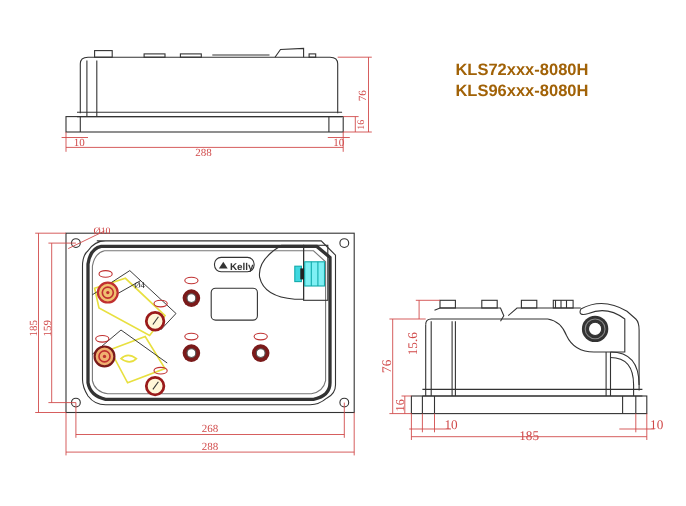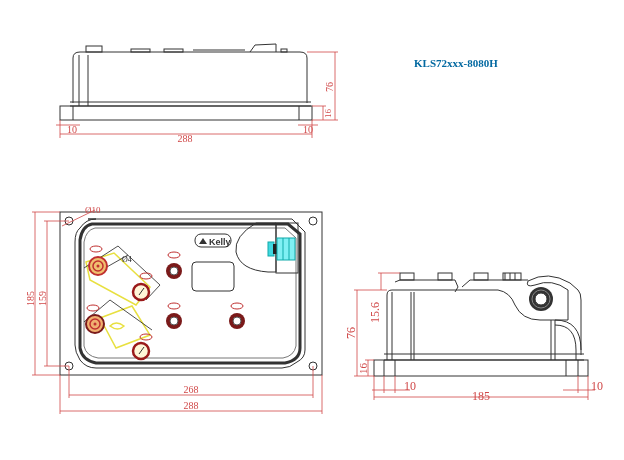--- a/index.html
+++ b/index.html
@@ -1,26 +1,27 @@
 <!DOCTYPE html>
 <html><head>
 <meta charset="utf-8">
 <style>
   html, body { margin:0; padding:0; background:#ffffff; }
   body { width:624px; height:460px; position:relative; overflow:hidden; font-family:"Liberation Sans", sans-serif; }
   .title-block { position:absolute; left:414px; top:54px; }
-  .title-line { font-family:Liberation Serif, serif; font-weight:bold; font-size:11px; line-height:19px; color:#0369a1; }
+  .title-line { font-family:Liberation Sans, sans-serif; font-weight:bold; font-size:15px; line-height:19px; color:#a16207; }
   svg { position:absolute; left:0; top:0; }
   .dim { font-family:"Liberation Serif", serif; fill:#d04848; }
 </style>
 </head>
 <body>
 
 <div class="title-block">
   <div class="title-line">KLS72xxx-8080H</div>
+  <div class="title-line">KLS96xxx-8080H</div>
 </div>
 
 <svg width="624" height="460" viewBox="0 0 624 460">
 
   <g stroke="#333" stroke-width="1" fill="none">
 
     <path d="M73,103 L73,58 Q73,52 80,52 L300,52 Q307,52 307,58 L307,103"></path>
     <line x1="79" y1="55" x2="79" y2="106"></line>
     <line x1="88" y1="55" x2="88" y2="106"></line>
     <line x1="70" y1="102" x2="311" y2="102"></line>

